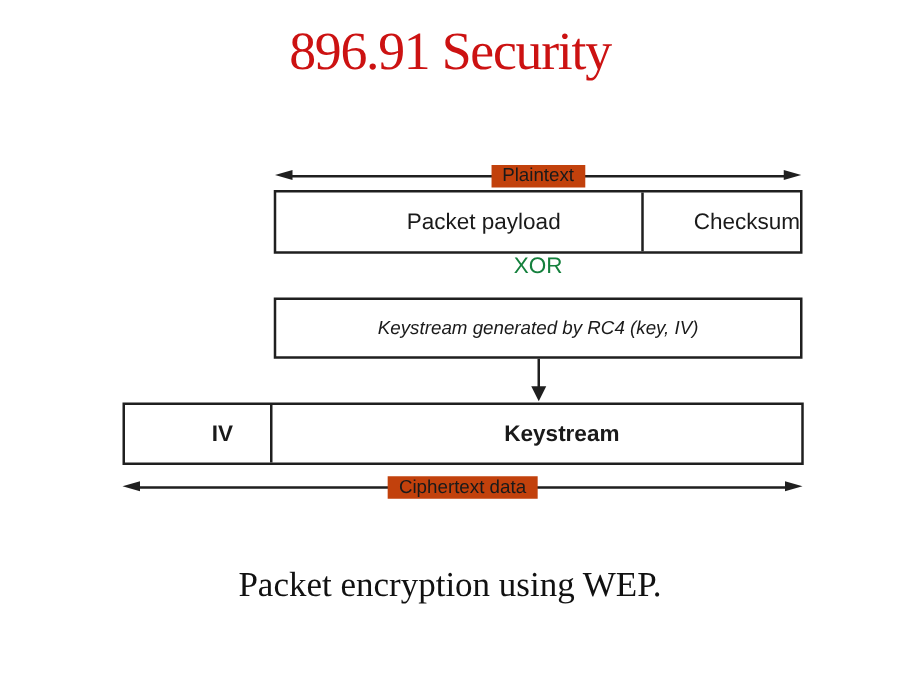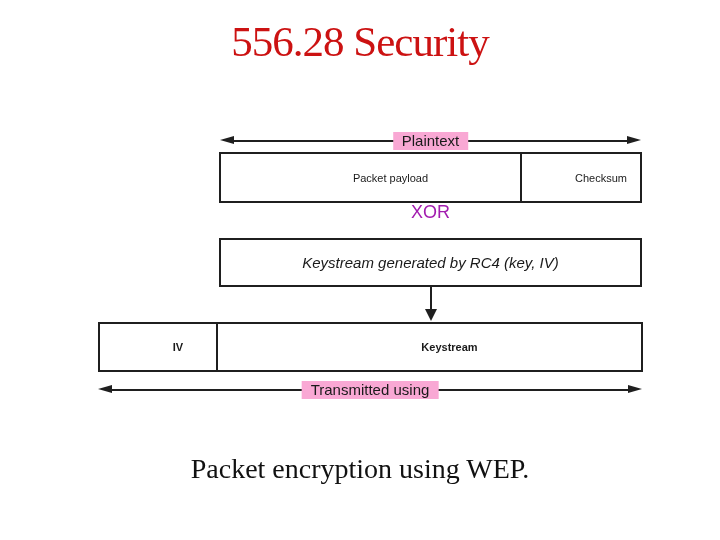--- a/index.html
+++ b/index.html
@@ -33,49 +33,49 @@
   }
   .h-arrow .head-right{
     position:absolute;right:0;top:2px;width:0;height:0;
     border-top:4.5px solid transparent;
     border-bottom:4.5px solid transparent;
     border-left:14px solid #1f1f1f;
   }
   .h-arrow .arrow-label{
     position:absolute;left:50%;top:50%;
     transform:translate(-50%,-50%);
-    background:#f9a8d4;
+    background:#c2410c;
     padding:0 9px;
     font-size:15px;line-height:18px;
     color:#1a1a1a;white-space:nowrap;
   }
   
   .dbox{
     position:absolute;
     border:2px solid #1f1f1f;
     background:#ffffff;
     box-sizing:border-box;
     display:flex;
   }
   .cell{
     display:flex;align-items:center;justify-content:center;
-    font-size:11px;color:#1a1a1a;
+    font-size:18px;color:#1a1a1a;
     box-sizing:border-box;
     padding-left:40px;
   }
   .cell.divided{border-right:2px solid #1f1f1f;}
   .single-label{
     flex:1;display:flex;align-items:center;justify-content:center;
     font-size:15px;color:#1a1a1a;
   }
   
   .xor-row{
     position:absolute;left:219px;top:203px;width:423px;height:19px;
     display:flex;align-items:center;justify-content:center;
-    font-size:18px;color:#a21caf;
+    font-size:18px;color:#15803d;
   }
   
   .v-arrow{position:absolute;left:424px;top:287px;width:14px;height:34px;}
   .v-arrow .vshaft{
     position:absolute;left:6px;top:0;width:2px;height:23px;
     background:#1f1f1f;
   }
   .v-arrow .head-down{
     position:absolute;left:1px;bottom:0;width:0;height:0;
     border-left:6px solid transparent;
@@ -89,21 +89,21 @@
     font-family:"Liberation Serif",serif;
     font-size:28px;line-height:1.2;
     color:#111111;
   }
 </style>
 </head>
 <body>
 
 <div class="slide">
 
-  <h1 class="slide-title">556.28 Security</h1>
+  <h1 class="slide-title">896.91 Security</h1>
 
   <div>
 
     <div class="h-arrow" style="left:220px;top:134px;width:421px;">
       <span class="head-left"></span>
       <span class="shaft"></span>
       <span class="head-right"></span>
       <span class="arrow-label">Plaintext</span>
     </div>
 
@@ -125,20 +125,20 @@
 
     <div class="dbox" style="left:98px;top:322px;width:545px;height:50px;font-weight:bold;">
       <div class="cell divided" style="width:118px;">IV</div>
       <div class="cell" style="flex:1;">Keystream</div>
     </div>
 
     <div class="h-arrow" style="left:98px;top:383px;width:544px;">
       <span class="head-left"></span>
       <span class="shaft"></span>
       <span class="head-right"></span>
-      <span class="arrow-label">Transmitted using</span>
+      <span class="arrow-label">Ciphertext data</span>
     </div>
 
   </div>
 
   <p class="slide-caption">Packet encryption using WEP.</p>
 
 </div>
 
 </body></html>

